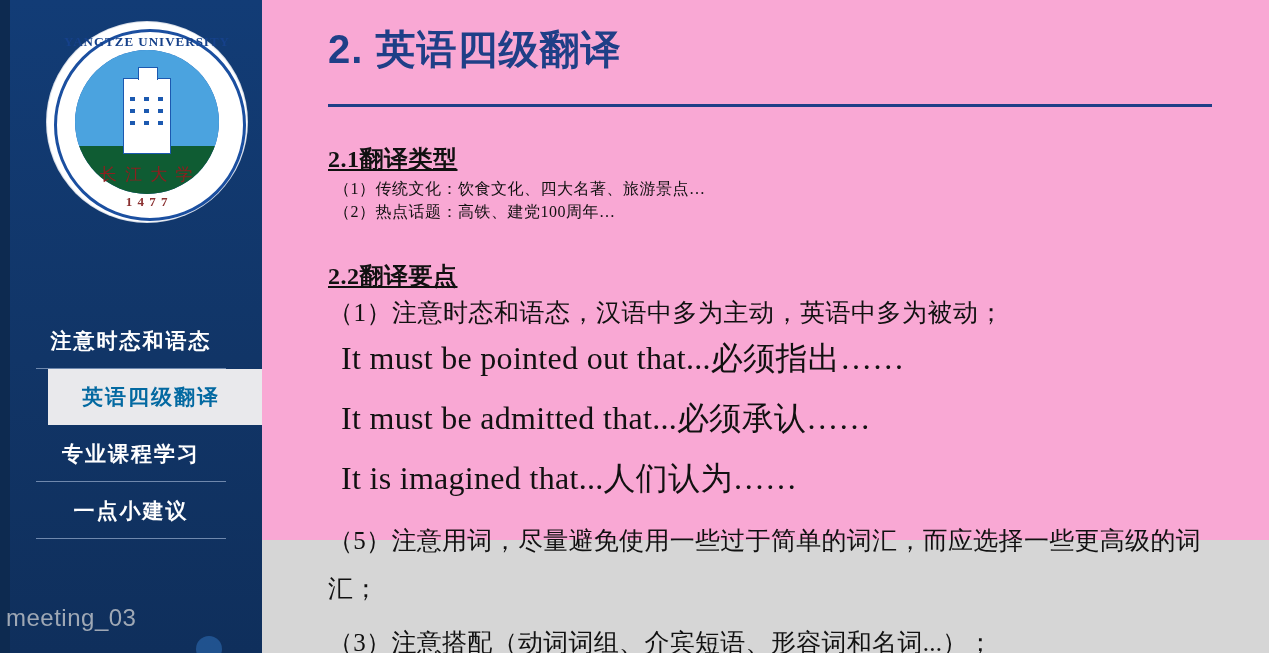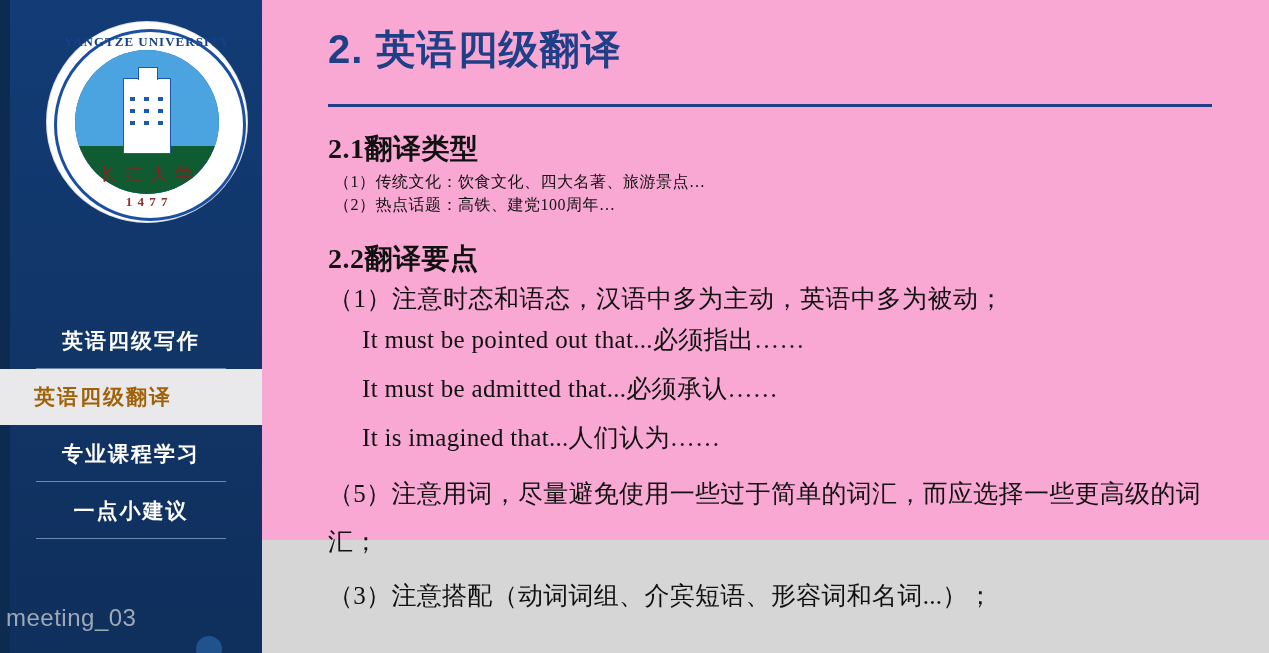--- a/index.html
+++ b/index.html
@@ -159,26 +159,27 @@
   .nav-item .rule {
     position: absolute;
     left: 36px;
     bottom: 0;
     width: 190px;
     height: 1px;
     background: #6f88ad;
   }
   .nav-item.active {
     background: #e9e9ec;
-    color: #a16207;
+    color: #0369a1;
     text-align: left;
     padding-left: 34px;
     width: 228px;
     height: 56px;
     line-height: 56px;
+    margin-left: 48px;
   }
   .nav-item.active:after {
     content: "";
     position: absolute;
     right: -22px;
     top: 0;
     border-top: 28px solid transparent;
     border-bottom: 28px solid transparent;
     border-left: 22px solid #e9e9ec;
   }
@@ -241,41 +242,42 @@
   }
   .body-block {
     position: absolute;
     left: 0;
     top: 130px;
     width: 1007px;
     color: #111111;
     font-family: "Liberation Serif", serif;
   }
   .sec-head {
-    font-size: 28px;
-    font-weight: bold;
-    margin: 0 0 4px 66px;
+    font-size: 24px;
+    font-weight: bold;
+    margin: 13px 0 4px 66px;
     letter-spacing: 0.5px;
+    text-decoration: underline;
   }
   .line {
     font-size: 16px;
     margin: 0 0 2px 72px;
     letter-spacing: 0.5px;
     white-space: nowrap;
   }
   .gap { height: 22px; }
   .line-wide {
     font-size: 25px;
     margin: 0 0 8px 66px;
     letter-spacing: 0.5px;
     white-space: nowrap;
   }
   .example {
-    font-size: 25px;
-    margin: 0 0 16px 100px;
+    font-size: 32px;
+    margin: 0 0 16px 79px;
     letter-spacing: 0.3px;
     white-space: nowrap;
   }
   .para {
     font-size: 25px;
     margin: 0 66px 6px 66px;
     line-height: 48px;
     letter-spacing: 0.3px;
   }
 </style>
@@ -305,21 +307,21 @@
           <div class="logo-win" style="left:20px;top:42px;"></div>
           <div class="logo-win" style="left:34px;top:42px;"></div>
         </div>
       </div>
       <div class="logo-cn">长 江 大 学</div>
       <div class="logo-text-bottom">1 4 7 7</div>
     </div>
 
     <div class="nav-list">
       <div class="nav-item">
-        <span>英语四级写作</span>
+        <span>注意时态和语态</span>
         <span class="rule"></span>
       </div>
       <div class="nav-item active">
         <span>英语四级翻译</span>
       </div>
       <div class="nav-item">
         <span>专业课程学习</span>
         <span class="rule"></span>
       </div>
       <div class="nav-item">

